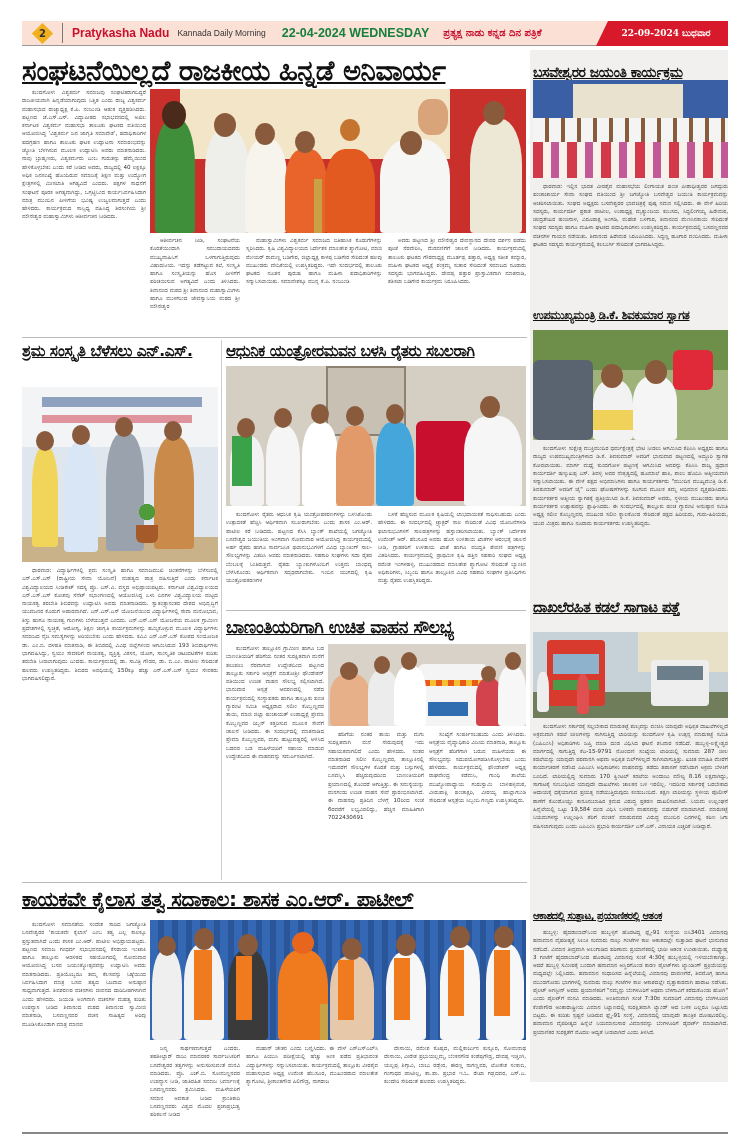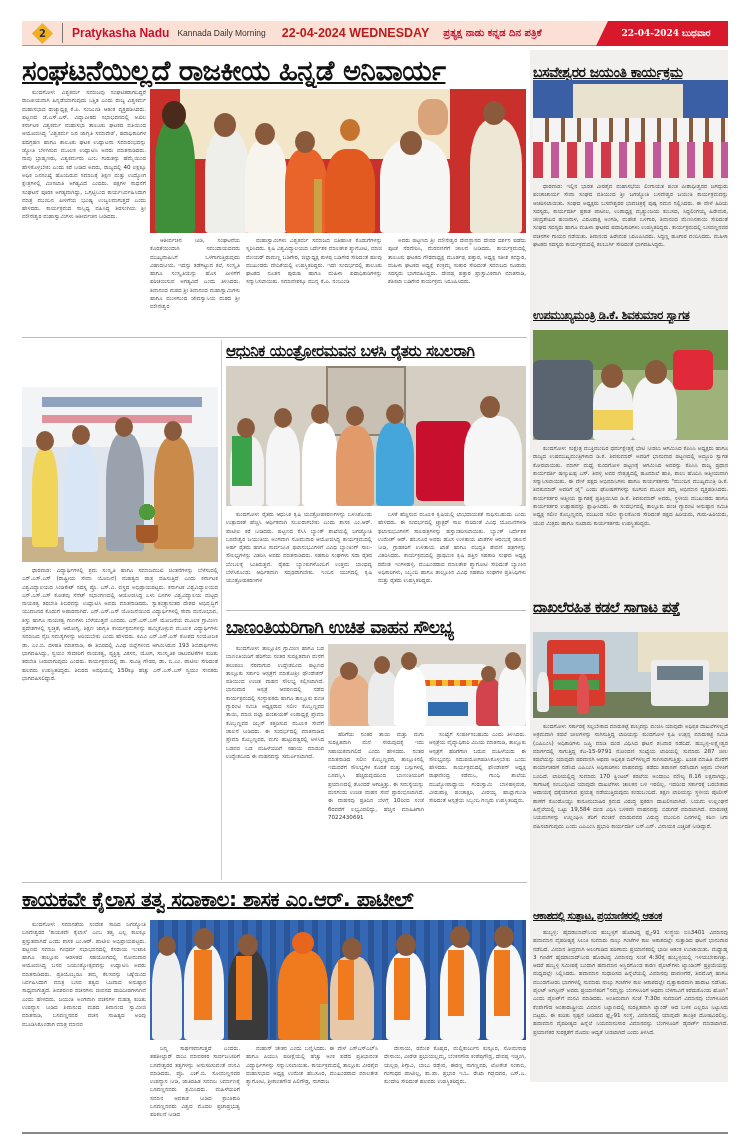--- a/index.html
+++ b/index.html
@@ -7,21 +7,21 @@
   body { font-family: "DejaVu Sans", "Liberation Sans", sans-serif; color: #222; position: relative; }
 
   
   .masthead { position: absolute; left: 22px; top: 21px; width: 706px; height: 25px; background: #fbe0d6; border-bottom: 1px solid #999; display: flex; align-items: center; }
   .page-no { width: 24px; height: 18px; margin-left: 8px; display: flex; align-items: center; justify-content: center; }
   .page-no .dia { width: 15px; height: 15px; background: #f2b01e; transform: rotate(45deg); display: flex; align-items: center; justify-content: center; }
   .page-no .dia span { transform: rotate(-45deg); font-size: 10px; font-weight: bold; color: #333; }
   .mast-sep { width: 1px; height: 20px; background: #8a6; margin: 0 9px 0 8px; background: #777; }
   .brand { font-family: "Liberation Sans", sans-serif; font-weight: bold; font-size: 12px; color: #c8102e; }
   .brand-sub { font-family: "Liberation Sans", sans-serif; font-size: 8.5px; color: #333; margin-left: 8px; }
-  .mast-date { font-family: "Liberation Sans", sans-serif; font-weight: bold; font-size: 12.5px; color: #b91c1c; margin-left: 16px; }
+  .mast-date { font-family: "Liberation Sans", sans-serif; font-weight: bold; font-size: 12.5px; color: #15803d; margin-left: 16px; }
   .mast-kn { font-size: 10px; color: #c8102e; margin-left: 14px; font-weight: bold; }
   .mast-red { position: absolute; right: 0; top: 0; height: 25px; width: 132px; background: #d7192b; clip-path: polygon(12px 0, 100% 0, 100% 100%, 0 100%); display: flex; align-items: center; justify-content: center; padding-left: 8px; }
   .mast-red span { color: #fff; font-size: 9px; font-weight: bold; font-family: "DejaVu Serif", serif; }
 
   
   .abs { position: absolute; text-decoration: underline; }
   .headline { font-family: "DejaVu Sans", sans-serif; font-weight: bold; color: #111; white-space: nowrap; overflow: hidden; letter-spacing: -0.5px; }
   .photo { position: absolute; overflow: hidden; }
   .body-text { font-size: 5.6px; line-height: 8.3px; color: #333; text-align: justify; overflow: hidden; position: absolute; }
   .body-text p { text-indent: 10px; }
@@ -42,21 +42,21 @@
     <div class="dia">
         <span>2</span>
       </div>
   </div>
   <div class="mast-sep"></div>
   <span class="brand">Pratykasha Nadu</span>
   <span class="brand-sub">Kannada Daily Morning</span>
   <span class="mast-date">22-04-2024 WEDNESDAY</span>
   <span class="mast-kn">ಪ್ರತ್ಯಕ್ಷ ನಾಡು ಕನ್ನಡ ದಿನ ಪತ್ರಿಕೆ</span>
   <div class="mast-red">
-    <span>22-04-2024 ಬುಧವಾರ</span>
+    <span>22-09-2024 ಬುಧವಾರ</span>
   </div>
 </div>
 
 <div class="headline abs" style="left:22px; top:52px; width:505px; font-size:27.5px; line-height:36px;">ಸಂಘಟನೆಯಿಲ್ಲದೆ ರಾಜಕೀಯ ಹಿನ್ನಡೆ ಅನಿವಾರ್ಯ</div>
 
 <div class="body-text" style="left:22px; top:88px; width:124px; height:236px;">
   <p>ಕುಂದಗೋಳ: ವಿಶ್ವಕರ್ಮ ಸಮಾಜವು ಸಂಘಟಿತರಾಗದಿದ್ದರೆ ರಾಜಕೀಯವಾಗಿ ಹಿನ್ನಡೆಯಾಗುವುದು ನಿಶ್ಚಿತ ಎಂದು ರಾಜ್ಯ ವಿಶ್ವಕರ್ಮ ಮಹಾಸಭಾದ ರಾಜ್ಯಾಧ್ಯಕ್ಷ ಕೆ.ಪಿ. ನಂಜುಂಡಿ ಆತಂಕ ವ್ಯಕ್ತಪಡಿಸಿದರು. ಪಟ್ಟಣದ ಜೆ.ಎಸ್.ಎಸ್. ವಿದ್ಯಾಪೀಠದ ಸಭಾಭವನದಲ್ಲಿ ಅಖಿಲ ಕರ್ನಾಟಕ ವಿಶ್ವಕರ್ಮ ಮಹಾಸಭಾ ತಾಲೂಕು ಘಟಕದ ವತಿಯಿಂದ ಆಯೋಜಿಸಿದ್ದ 'ವಿಶ್ವಕರ್ಮ ಜನ ಜಾಗೃತಿ ಸಮಾವೇಶ', ಪದಾಧಿಕಾರಿಗಳ ಪದಗ್ರಹಣ ಹಾಗೂ ತಾಲೂಕು ಘಟಕ ಉದ್ಘಾಟನಾ ಸಮಾರಂಭವನ್ನು ಜ್ಯೋತಿ ಬೆಳಗಿಸುವ ಮೂಲಕ ಉದ್ಘಾಟಿಸಿ ಅವರು ಮಾತನಾಡಿದರು. ನಾವು ಬ್ರಾಹ್ಮಣರು, ವಿಶ್ವಕರ್ಮರು ಎಂಬ ಗುರುತನ್ನು ಹೆಮ್ಮೆಯಿಂದ ಹೇಳಿಕೊಳ್ಳಬೇಕು ಎಂದು ಕರೆ ನೀಡಿದ ಅವರು, ರಾಜ್ಯದಲ್ಲಿ 40 ಲಕ್ಷಕ್ಕೂ ಅಧಿಕ ಜನಸಂಖ್ಯೆ ಹೊಂದಿರುವ ಸಮಾಜಕ್ಕೆ ಶಿಕ್ಷಣ ಮತ್ತು ಉದ್ಯೋಗ ಕ್ಷೇತ್ರಗಳಲ್ಲಿ ಮೀಸಲಾತಿ ಅಗತ್ಯವಿದೆ ಎಂದರು. ಪಕ್ಷಗಳ ಸಾಧನೆಗೆ ಸಂಘಟನೆ ಪೂರಕ ಅಗತ್ಯವಾಗಿದ್ದು, ಒಗ್ಗಟ್ಟಿನಿಂದ ಕಾರ್ಯನಿರ್ವಹಿಸಿದಾಗ ಮಾತ್ರ ಮುಂದಿನ ಪೀಳಿಗೆಯ ಭವಿಷ್ಯ ಉಜ್ವಲವಾಗುತ್ತದೆ ಎಂದು ಹೇಳಿದರು. ಕಾರ್ಯಕ್ರಮದ ಸಾನ್ನಿಧ್ಯ ವಹಿಸಿದ್ದ ಶಿರಸಂಗಿಯ ಶ್ರೀ ಮೌನೇಶ್ವರ ಮಹಾಸ್ವಾಮಿಗಳು ಆಶೀರ್ವಚನ ನೀಡಿದರು.</p>
 </div>
 <div class="photo" style="left:150px; top:89px; width:376px; height:144px; background:#c9302c;">
   <div class="scene">
@@ -85,20 +85,21 @@
 <div class="body-text" style="left:246px; top:236px; width:136px; height:90px;">
   <p>ಮಹಾಸ್ವಾಮಿಗಳು ವಿಶ್ವಕರ್ಮ ಸಮಾಜದ ಐತಿಹಾಸಿಕ ಕೊಡುಗೆಗಳನ್ನು ಸ್ಮರಿಸಿದರು. ಕೃಷಿ ವಿಶ್ವವಿದ್ಯಾಲಯದ ನಿರ್ದೇಶಕ ಮಾಲತೇಶ ಶ್ಯಾಗೋಟಿ, ಮಾಜಿ ಮೇಯರ್ ರಾಮಣ್ಣ ಬಡಿಗೇರ, ಜಿಲ್ಲಾಧ್ಯಕ್ಷ ಕಾಳಪ್ಪ ಬಡಿಗೇರ ಸೇರಿದಂತೆ ಹಲವು ಮುಖಂಡರು ವೇದಿಕೆಯಲ್ಲಿ ಉಪಸ್ಥಿತರಿದ್ದರು. ಇದೇ ಸಂದರ್ಭದಲ್ಲಿ ತಾಲೂಕು ಘಟಕದ ನೂತನ ಪುರುಷ ಹಾಗೂ ಮಹಿಳಾ ಪದಾಧಿಕಾರಿಗಳನ್ನು ಸನ್ಮಾನಿಸಲಾಯಿತು. ಸಮಾವೇಶಕ್ಕೂ ಮುನ್ನ ಕೆ.ಪಿ. ನಂಜುಂಡಿ</p>
 </div>
 <div class="body-text" style="left:388px; top:236px; width:138px; height:90px;">
   <p>ಅವರು ಪಟ್ಟಣದ ಶ್ರೀ ಮೌನೇಶ್ವರ ದೇವಸ್ಥಾನದ ದೇವರ ದರ್ಶನ ಪಡೆದು ಪೂಜೆ ನೆರವೇರಿಸಿ, ಮೆರವಣಿಗೆಗೆ ಚಾಲನೆ ನೀಡಿದರು. ಕಾರ್ಯಕ್ರಮದಲ್ಲಿ ತಾಲೂಕು ಘಟಕದ ಗೌರವಾಧ್ಯಕ್ಷ ಮೂರ್ತಪ್ಪ ಪತ್ತಾರ, ಅಧ್ಯಕ್ಷ ಸತೀಶ ಕಮ್ಮಾರ, ಮಹಿಳಾ ಘಟಕದ ಅಧ್ಯಕ್ಷೆ ಶಂಕ್ರಮ್ಮ ಸುತಾರ ಸೇರಿದಂತೆ ಸಮಾಜದ ನೂರಾರು ಸದಸ್ಯರು ಭಾಗವಹಿಸಿದ್ದರು. ದೇವಪ್ಪ ಪತ್ತಾರ ಪ್ರಾಸ್ತಾವಿಕವಾಗಿ ಮಾತನಾಡಿ, ಶಶಿಕಲಾ ಬಡಿಗೇರ ಕಾರ್ಯಕ್ರಮ ನಿರೂಪಿಸಿದರು.</p>
 </div>
 
 <div class="rule-h" style="left:22px; top:337px; width:505px;"></div>
 
 <div class="headline abs" style="left:22px; top:341px; width:200px; font-size:15.5px; line-height:21px;">
+  <div>ಶ್ರಮ ಸಂಸ್ಕೃತಿ ಬೆಳೆಸಲು ಎನ್.ಎಸ್.</div>
 </div>
 <div class="photo" style="left:22px; top:387px; width:196px; height:175px; background:#dfe6ee;">
   <div class="scene">
     <div style="position:absolute; left:0; top:0; width:196px; height:60px; background:#f2f4f6;"></div>
     <div style="position:absolute; left:20px; top:10px; width:160px; height:10px; background:#2a4f8a; opacity:.5;"></div>
     <div style="position:absolute; left:20px; top:28px; width:150px; height:8px; background:#c34; opacity:.5;"></div>
     <div style="position:absolute; left:0; top:150px; width:196px; height:25px; background:#c9b28a;"></div>
     <div class="person" style="left:10px; top:60px; width:26px; height:100px; background:#f1d45a;"></div>
     <div class="head" style="left:14px; top:44px; width:18px; height:20px;"></div>
     <div class="person" style="left:42px; top:55px; width:34px; height:110px; background:#d9e6f6;"></div>

